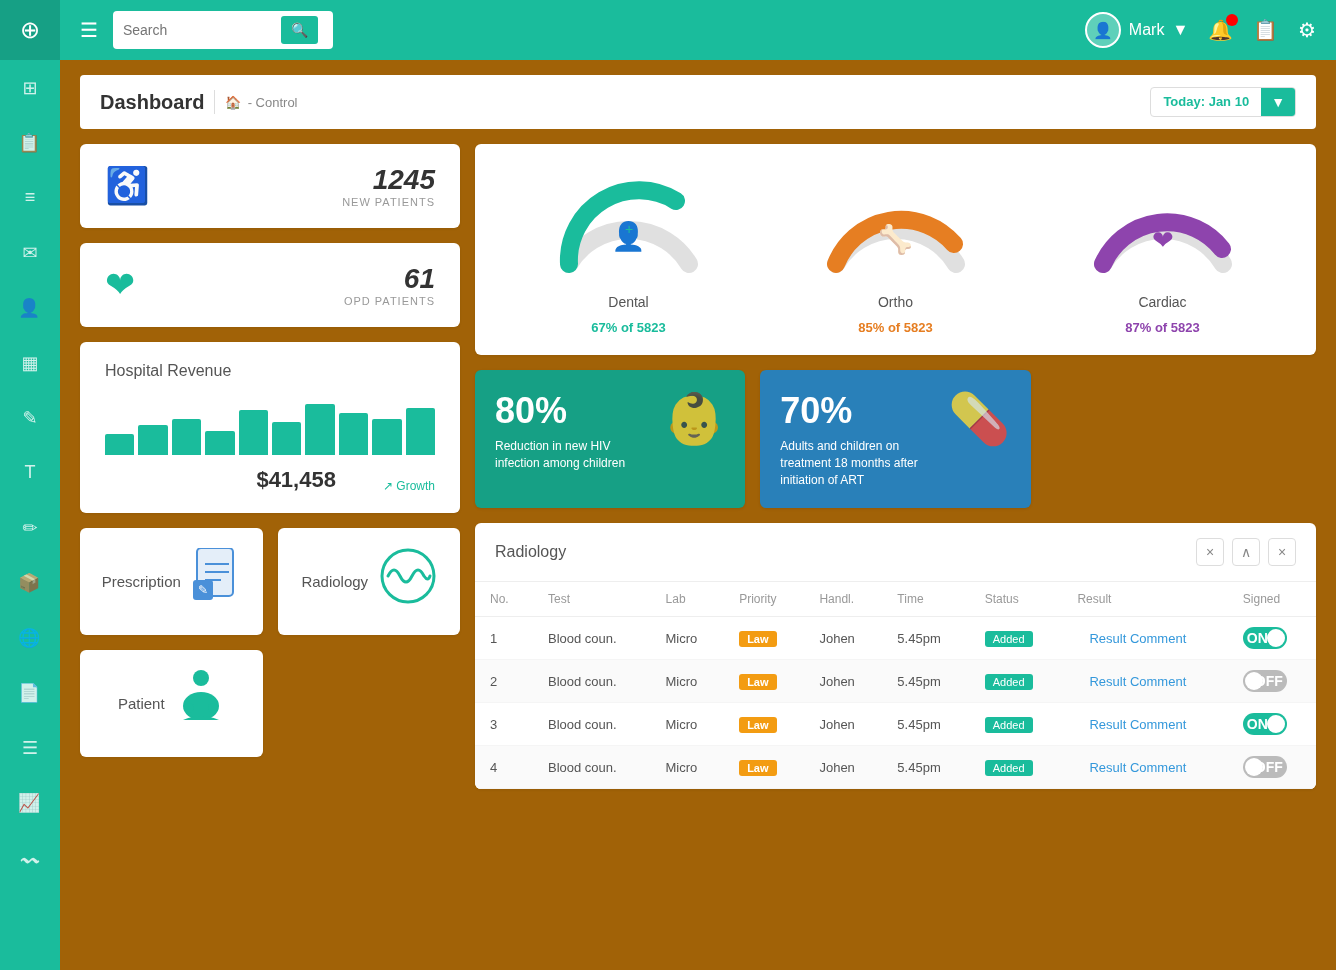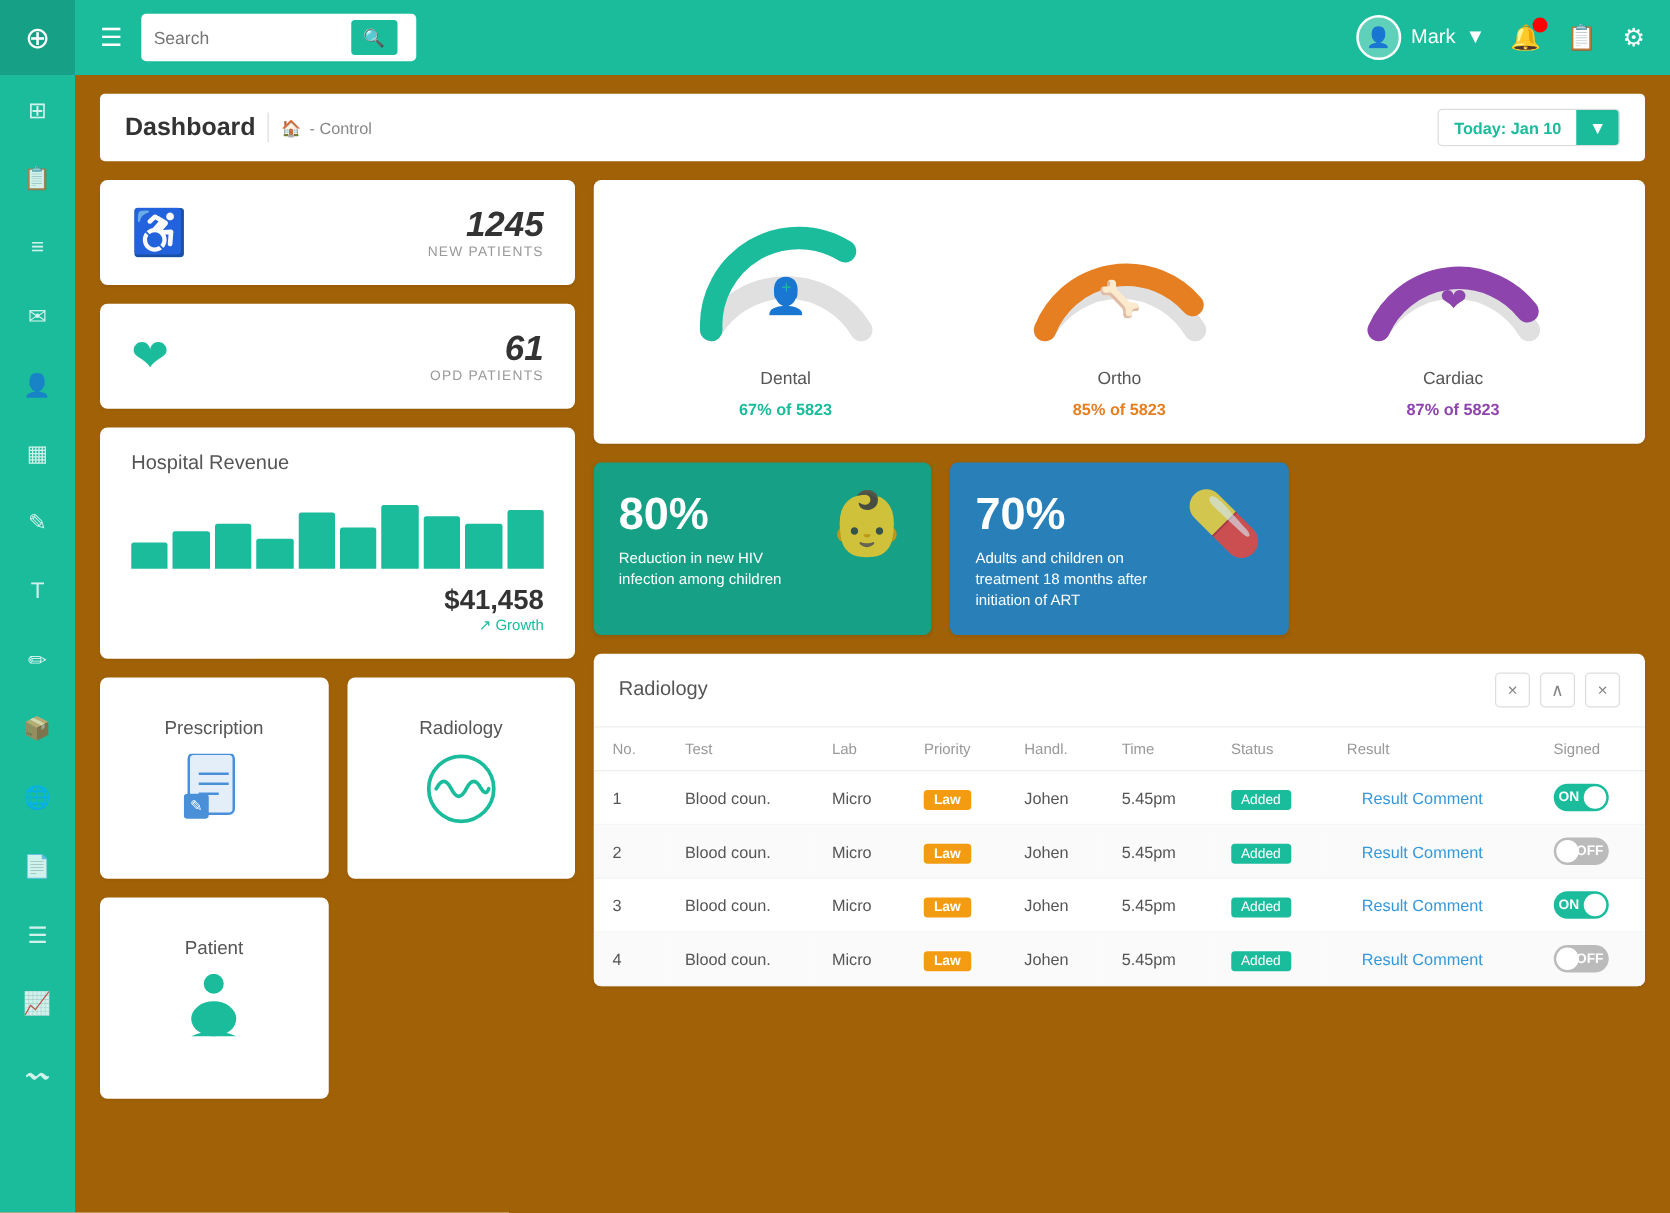--- a/index.html
+++ b/index.html
@@ -163,21 +163,21 @@
     }
     .breadcrumb {
       display: flex;
       align-items: center;
       gap: 6px;
       color: #888;
       font-size: 13px;
     }
     .date-selector {
       display: flex;
-      align-items: center;
+      align-items: flex-start;
       border: 1px solid #ddd;
       border-radius: 4px;
       overflow: hidden;
     }
     .date-label {
       padding: 6px 12px;
       font-size: 13px;
       color: #555;
     }
     .date-label span { color: #1abc9c; font-weight: 600; }
@@ -234,38 +234,38 @@
       margin-bottom: 12px;
     }
     .bar {
       background: #1abc9c;
       border-radius: 2px 2px 0 0;
       flex: 1;
     }
     .revenue-footer {
       display: flex;
       justify-content: flex-end;
-      flex-direction: column;
       align-items: flex-end;
+      gap: 47px;
     }
     .revenue-amount { font-size: 22px; font-weight: 700; color: #333; }
     .revenue-growth { font-size: 12px; color: #1abc9c; }
 
     
     .small-cards {
       display: grid;
       grid-template-columns: 1fr 1fr;
       gap: 15px;
     }
     .small-card {
       background: white;
       border-radius: 6px;
-      padding: 32px;
-      display: flex;
-      flex-direction: column;
+      padding: 20px;
+      display: flex;
+      flex-direction: row;
       align-items: center;
       justify-content: center;
       gap: 12px;
       box-shadow: 0 1px 3px rgba(0,0,0,0.08);
       cursor: pointer;
     }
     .small-card-title { font-size: 15px; color: #555; font-weight: 500; }
     .small-card-icon { font-size: 48px; }
     .icon-prescription { color: #4a90d9; }
     .icon-radiology { color: #1abc9c; }
@@ -387,21 +387,21 @@
       margin-left: 12px;
     }
     .toggle-switch {
       display: flex;
       align-items: center;
       width: 44px;
       height: 22px;
       border-radius: 11px;
       position: relative;
       cursor: pointer;
-      font-size: 11px;
+      font-size: 14px;
       font-weight: 700;
     }
     .toggle-on { background: #1abc9c; color: white; justify-content: flex-start; padding-left: 4px; }
     .toggle-off { background: #bbb; color: white; justify-content: flex-end; padding-right: 4px; }
     .toggle-knob {
       width: 18px;
       height: 18px;
       border-radius: 50%;
       background: white;
       position: absolute;

